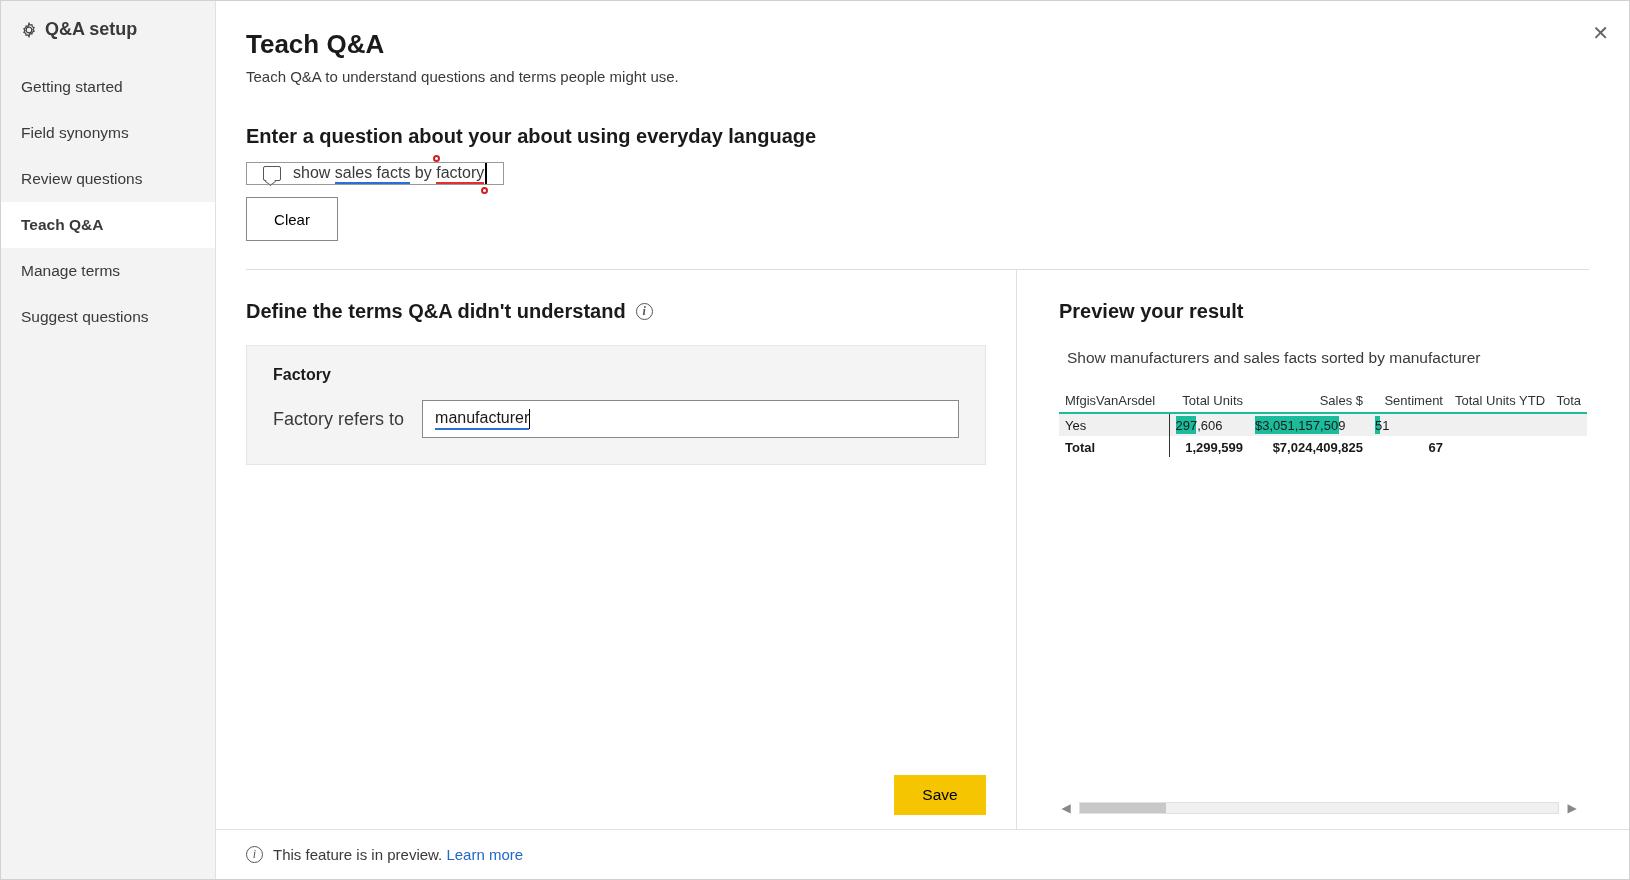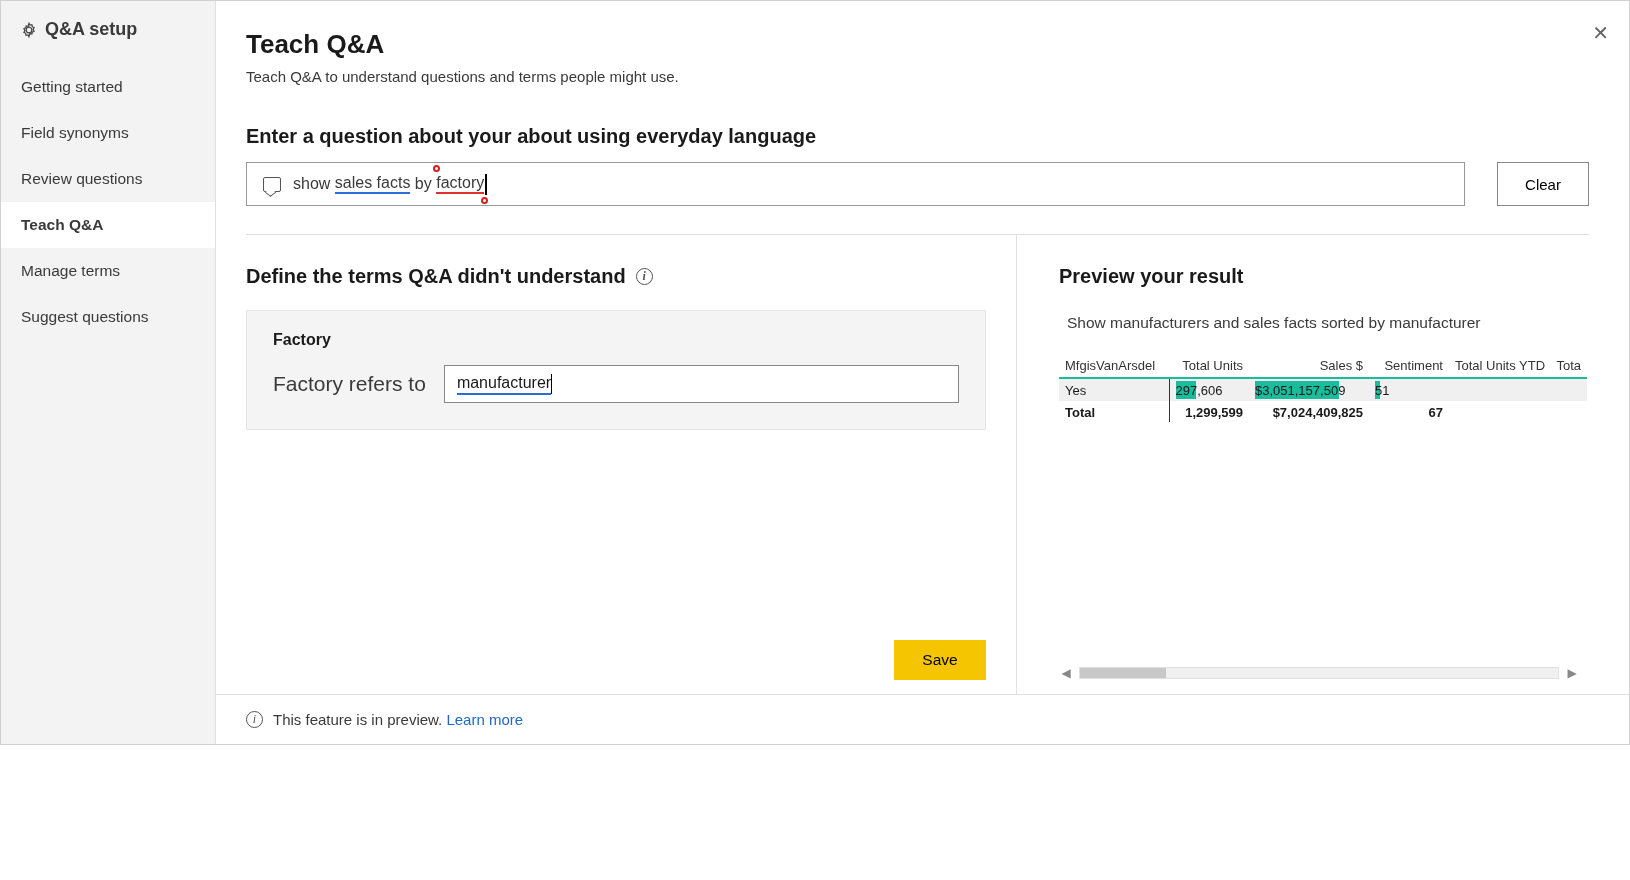--- a/index.html
+++ b/index.html
@@ -1,29 +1,29 @@
 <!DOCTYPE html>
 <html><head>
 <meta charset="utf-8">
 <style>
   * { box-sizing: border-box; font-family: "Segoe UI", -apple-system, sans-serif; }
   body { margin: 0; padding: 0; background: #fff; color: #1a1a1a; }
-  .app { display: flex; width: 1630px; height: 745px; border: 1px solid #d1d1d1; position: relative; }
+  .app { display: flex; width: 1630px; height: 880px; border: 1px solid #d1d1d1; position: relative; }
   .sidebar { width: 215px; background: #f3f3f3; border-right: 1px solid #e0e0e0; padding-top: 18px; }
   .sidebar-header { display: flex; align-items: center; gap: 8px; padding: 0 20px 24px 20px; font-size: 18px; font-weight: 600; color: #3a3a3a; }
   .gear { width: 16px; height: 16px; display: inline-block; }
   .sidebar-item { padding: 14px 20px; font-size: 15.5px; color: #3a3a3a; cursor: pointer; }
   .sidebar-item.active { background: #fff; font-weight: 600; }
   .main { flex: 1; display: flex; flex-direction: column; position: relative; }
   .close-x { position: absolute; top: 14px; right: 14px; font-size: 20px; color: #666; cursor: pointer; padding: 6px; }
   .content { padding: 28px 40px 0 30px; flex:1; display:flex; flex-direction:column; }
   h1 { font-size: 26px; font-weight: 600; margin: 0 0 8px 0; }
   .subtitle { font-size: 15px; color: #3a3a3a; margin-bottom: 40px; }
   .section-label { font-size: 20px; font-weight: 600; margin-bottom: 14px; }
-  .question-row { display: flex; gap: 32px; align-items: center; margin-bottom: 14px; }
+  .question-row { display: flex; gap: 12px; align-items: flex-start; margin-bottom: 14px; flex-direction: column; }
   .question-input { flex: 1; border: 1px solid #999; padding: 0 16px; display: flex; align-items: center; gap: 12px; height: 44px; font-size: 16px; }
   .chat-icon { width: 18px; height: 15px; border: 1.4px solid #555; border-radius: 2px; position: relative; flex-shrink:0; }
   .chat-icon::after { content:""; position:absolute; bottom:-5px; left:3px; width:6px; height:6px; border-left:1.4px solid #555; border-bottom:1.4px solid #555; background:#fff; transform: rotate(-45deg) skew(8deg,8deg); }
   .q-text { color: #3a3a3a; white-space: pre; }
   .u-blue { border-bottom: 2px solid #2a6fd6; padding-bottom: 1px; }
   .tok-red { position: relative; display: inline-block; }
   .tok-red .word { border-bottom: 2px solid #e03030; padding-bottom: 1px; }
   .dot { position:absolute; width:7px; height:7px; background:#fff; border:2px solid #d02020; border-radius:50%; }
   .dot.top { top:-9px; left:-3px; }
   .dot.bot { bottom:-12px; right:-4px; }
@@ -31,21 +31,21 @@
   .btn { border: 1px solid #888; background:#fff; padding: 0 20px; font-size: 15px; cursor:pointer; display:flex; align-items:center; justify-content:center; height:44px; min-width:92px; }
   .btn-primary { background:#f4c500; border-color:#f4c500; font-size:15.5px; font-weight:500; height:40px; min-width:92px; }
   hr.sep { border:none; border-top:1px solid #ddd; margin: 14px 0 0 0; }
   .lower { display:flex; flex:1; min-height:0; }
   .define-col { flex:1; min-width:0; padding: 30px 30px 0 0; border-right:1px solid #e0e0e0; position:relative; display:flex; flex-direction:column; }
   .define-head { display:flex; align-items:center; gap:10px; font-size:20px; font-weight:600; margin-bottom:22px; }
   .info-ic { width:17px; height:17px; border:1.2px solid #555; border-radius:50%; display:inline-flex; align-items:center; justify-content:center; font-size:12px; font-style:italic; color:#555; font-family: Georgia, serif; }
   .term-card { background:#f4f4f4; border:1px solid #e5e5e5; padding: 20px 26px 26px 26px; }
   .term-title { font-weight:600; font-size:16px; margin-bottom:16px; }
   .term-row { display:flex; align-items:center; gap:18px; }
-  .term-row label { font-size:21px; color:#3a3a3a; white-space:nowrap; }
+  .term-row label { font-size:18px; color:#3a3a3a; white-space:nowrap; }
   .term-input { flex:1; border:1px solid #888; height:38px; padding:0 12px; font-size:16px; color:#1a1a1a; background:#fff; display:flex; align-items:center; }
   .term-input .val { border-bottom: 2px solid #2a6fd6; padding-bottom:1px; }
   .caret-thin { display:inline-block; width:1px; height:20px; background:#000; vertical-align:middle; }
   .save-wrap { display:flex; justify-content:flex-end; padding: 18px 0 14px 0; margin-top:auto; }
   .preview-col { width: 572px; padding: 30px 10px 0 42px; display:flex; flex-direction:column; }
   .preview-sub { font-size:15.5px; color:#3a3a3a; margin: 12px 0 22px 8px; }
   .tbl { font-size: 13px; border-collapse: collapse; width: 100%; table-layout: fixed; }
   .tbl th { text-align:left; font-weight:400; color:#333; padding: 4px 6px; border-bottom: 2px solid #1abc9c; white-space:nowrap; overflow:hidden; }
   .tbl td { padding: 2px 6px; border-bottom: 0; white-space:nowrap; position:relative; }
   .tbl tr.band-a td { background:#fff; }

